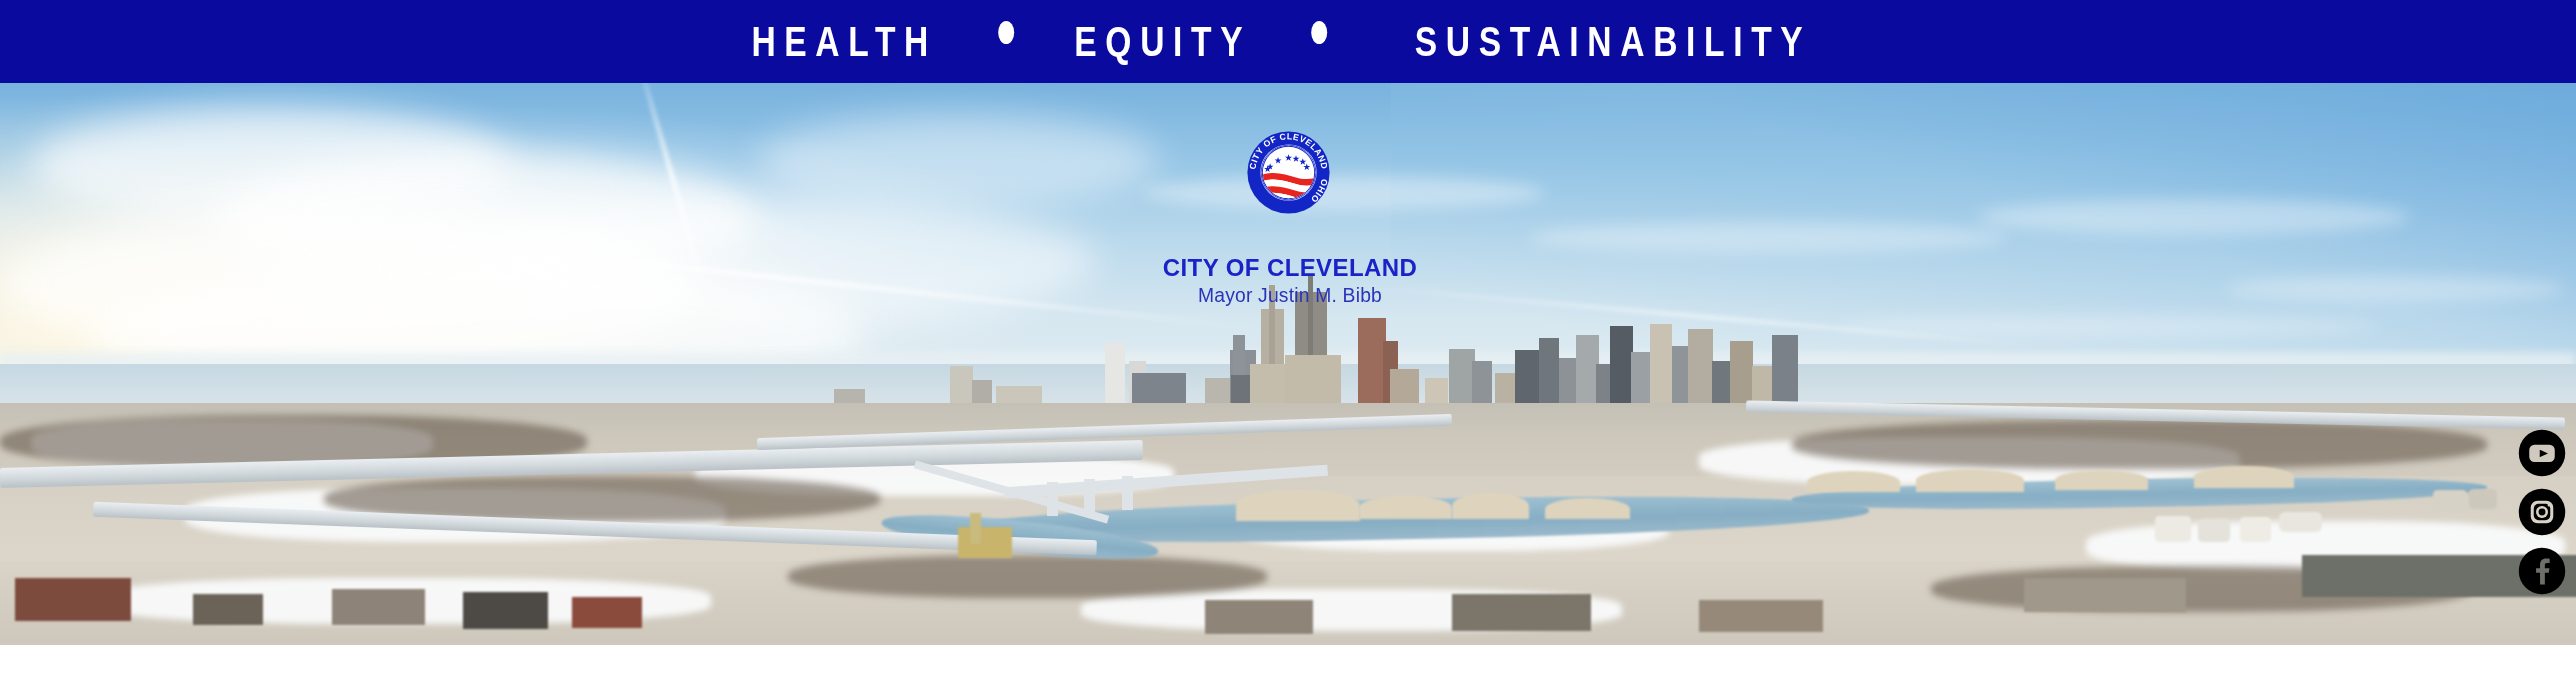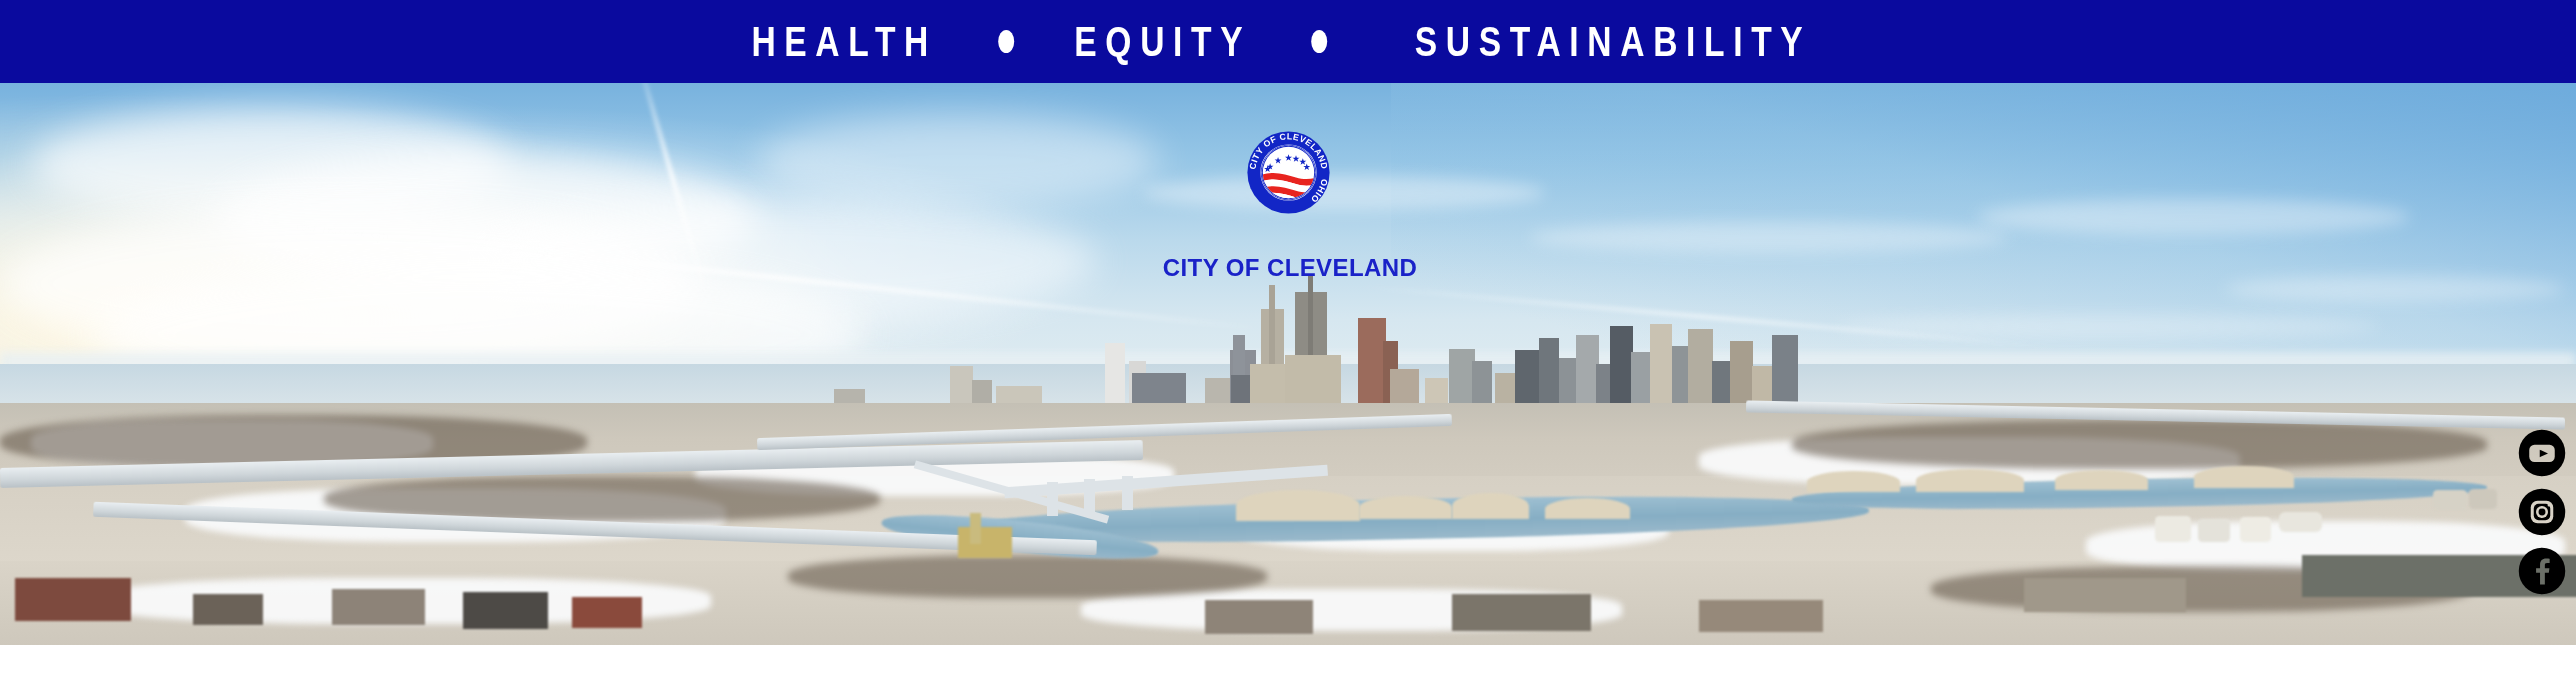--- a/index.html
+++ b/index.html
@@ -15,21 +15,21 @@
 
   
   #slogan-banner{
     position:absolute;left:0;top:0;
     width:2576px;height:83px;
     background:#0a0a9e;
     display:flex;align-items:center;justify-content:center;
     z-index:40;
   }
   #slogan-banner .slogan-row{
-    display:flex;align-items:center;
+    display:flex;
     gap:4px;
     transform:translateX(6.2px);
   }
   .slogan-word{
     color:#ffffff;
     font-family:"Liberation Sans Narrow","Liberation Sans",sans-serif;
     font-size:42px;
     font-weight:700;
     letter-spacing:10.8px;
     line-height:1;
@@ -414,20 +414,21 @@
           <path d="M30,156 C60,142 92,152 118,160 C144,168 170,162 192,152 L192,168 C170,178 144,184 118,176 C92,168 60,158 30,172 Z" fill="#ffffff"></path>
           <path d="M30,172 C60,158 92,168 118,176 C144,184 170,178 192,168 L192,184 C170,194 144,200 118,192 C92,184 60,174 30,188 Z" fill="#e8241f"></path>
         </g>
       </g>
       <circle cx="100" cy="100" r="66" fill="none" stroke="#1226c6" stroke-width="2"></circle>
     </svg>
   </div>
 
   <div id="city-wordmark">
     <div id="city-name">CITY OF CLEVELAND</div>
+    <div id="mayor-name">Mayor Justin M. Bibb</div>
   </div>
 
 
   <div id="social-rail">
 
     <a class="social-link" href="#" style="line-height:0;">
       <svg class="social-icon" viewBox="0 0 64 64">
         <defs>
           <mask id="ytMask">
             <rect x="0" y="0" width="64" height="64" fill="#fff"></rect>

